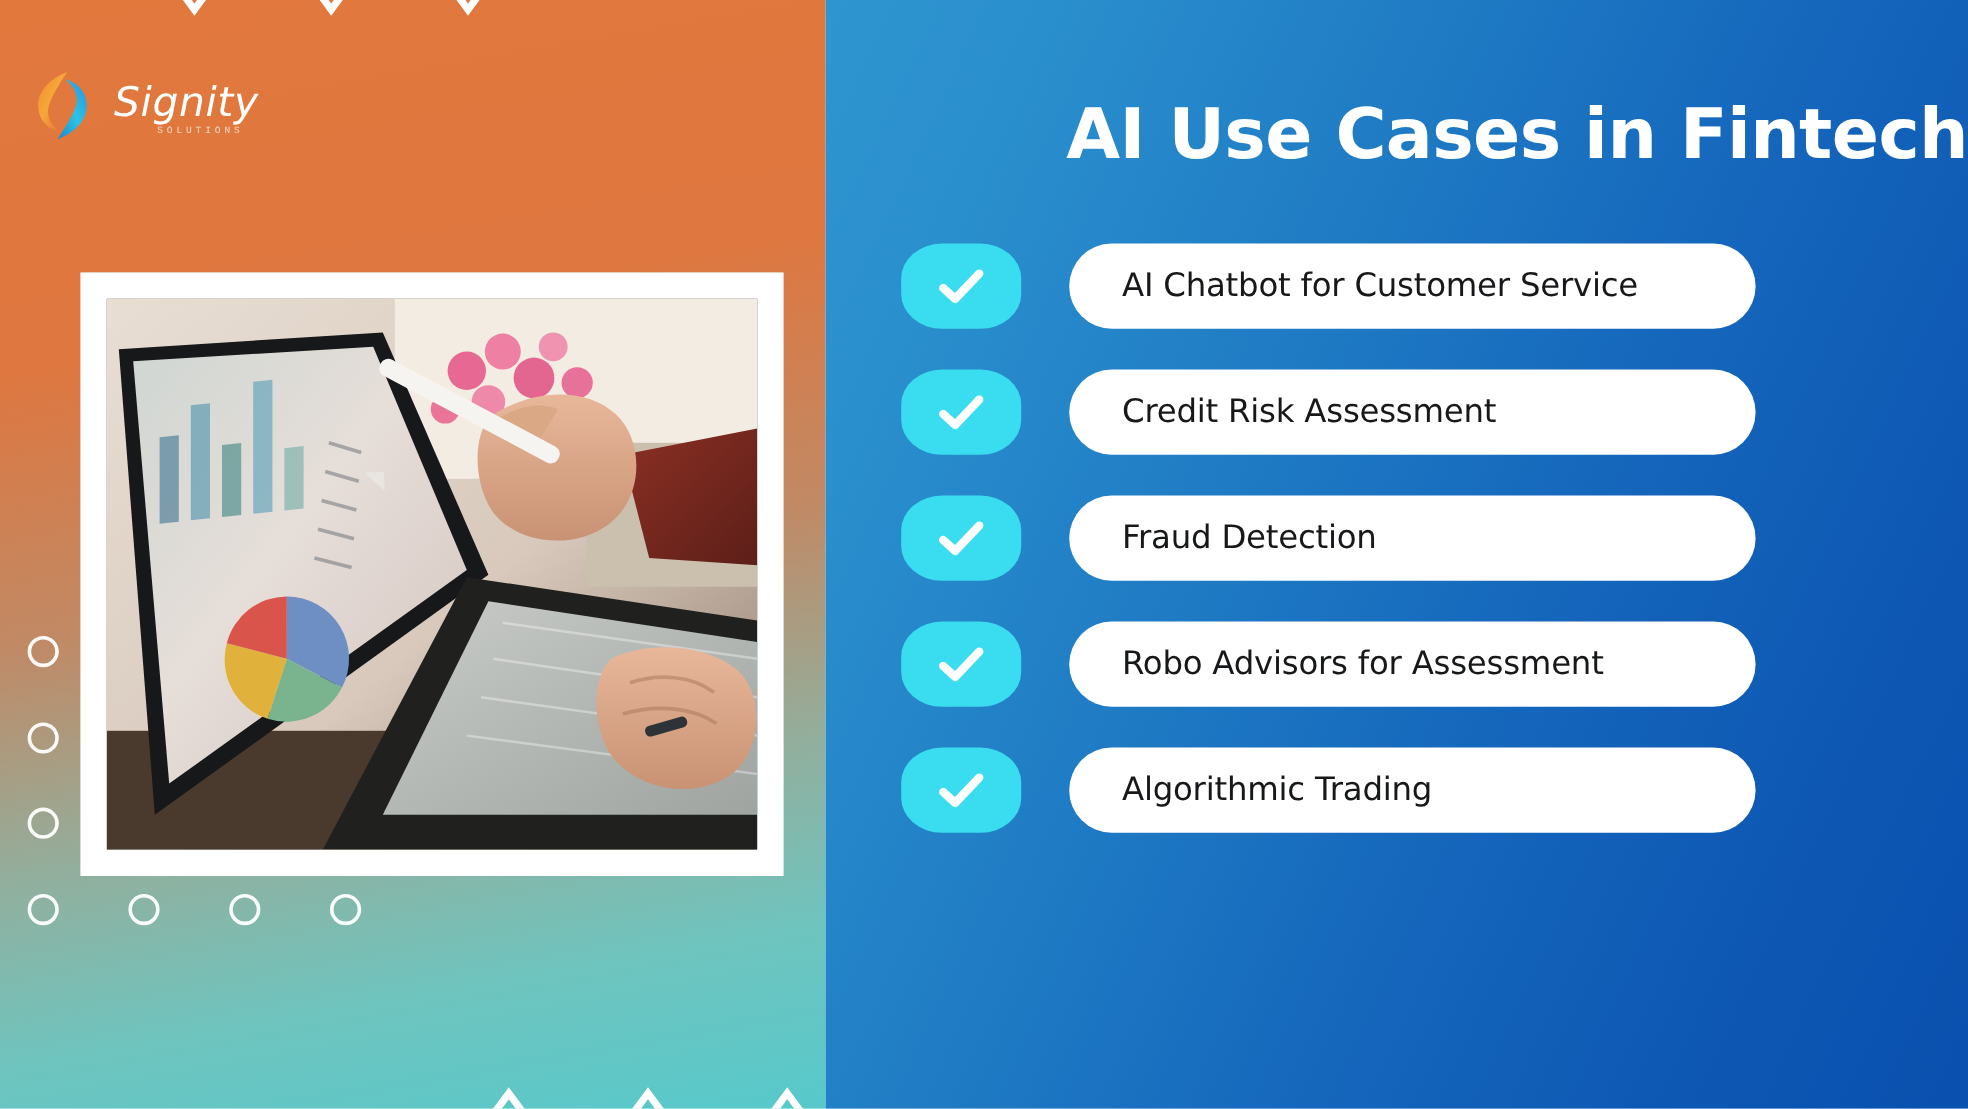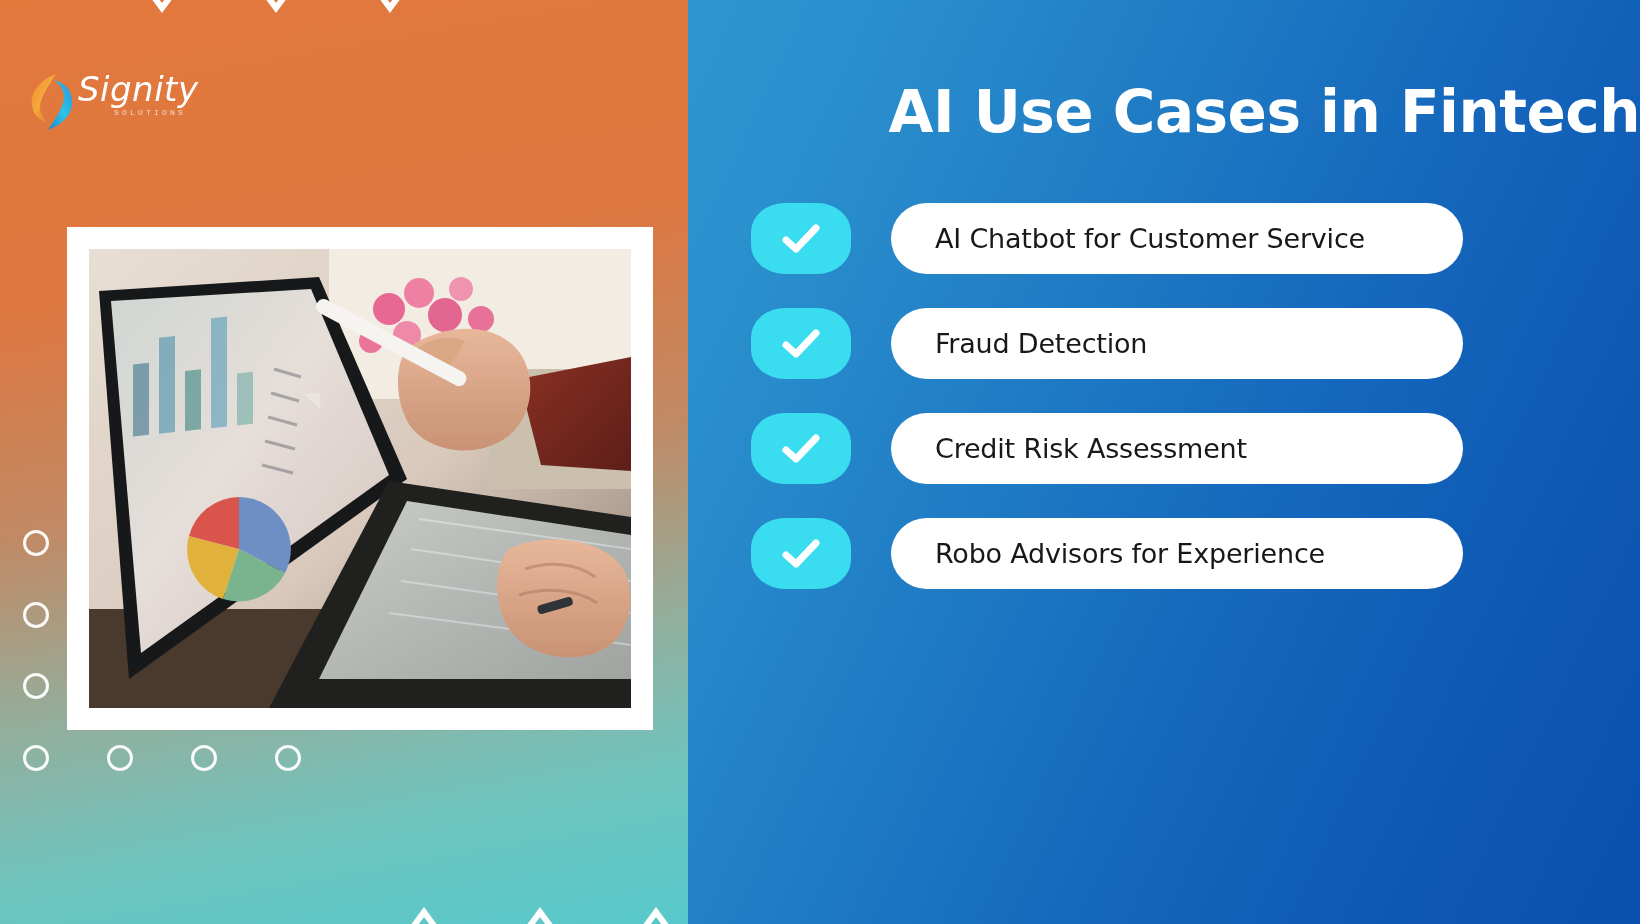--- a/index.html
+++ b/index.html
@@ -46,23 +46,22 @@
     border-radius: 50%;
     box-sizing: border-box;
   }
 
   
   .logo {
     position: absolute;
     left: 26px; top: 48px;
     width: 180px; height: 70px;
     display: flex;
-    align-items: flex-start;
-    gap: 0;
-    margin-top: 24px;
+    align-items: flex-end;
+    gap: 17px;
   }
   .logo-mark { width: 52px; height: 60px; flex: none; }
   .logo-text-wrap {
     display: flex;
     flex-direction: column;
     line-height: 1;
     padding-bottom: 4px;
   }
   .logo-word {
     font-family: "DejaVu Sans", sans-serif;
@@ -342,42 +341,52 @@
     </div>
 
 
     <div class="check-row">
       <div class="check-badge">
         <svg viewBox="0 0 40 32">
             <polyline points="5,17 15,26 35,5" fill="none" stroke="#ffffff" stroke-width="7" stroke-linecap="round" stroke-linejoin="round"></polyline>
           </svg>
       </div>
       <div class="check-pill">
+        <span class="check-label">Credit Risk Assessment</span>
+      </div>
+    </div>
+
+    <div class="check-row">
+      <div class="check-badge">
+        <svg viewBox="0 0 40 32">
+            <polyline points="5,17 15,26 35,5" fill="none" stroke="#ffffff" stroke-width="7" stroke-linecap="round" stroke-linejoin="round"></polyline>
+          </svg>
+      </div>
+      <div class="check-pill">
         <span class="check-label">Fraud Detection</span>
       </div>
     </div>
 
     <div class="check-row">
       <div class="check-badge">
         <svg viewBox="0 0 40 32">
             <polyline points="5,17 15,26 35,5" fill="none" stroke="#ffffff" stroke-width="7" stroke-linecap="round" stroke-linejoin="round"></polyline>
           </svg>
       </div>
       <div class="check-pill">
-        <span class="check-label">Credit Risk Assessment</span>
-      </div>
-    </div>
-
-    <div class="check-row">
-      <div class="check-badge">
-        <svg viewBox="0 0 40 32">
-            <polyline points="5,17 15,26 35,5" fill="none" stroke="#ffffff" stroke-width="7" stroke-linecap="round" stroke-linejoin="round"></polyline>
-          </svg>
-      </div>
-      <div class="check-pill">
-        <span class="check-label">Robo Advisors for Experience</span>
-      </div>
-    </div>
-
+        <span class="check-label">Robo Advisors for Assessment</span>
+      </div>
+    </div>
+
+    <div class="check-row">
+      <div class="check-badge">
+        <svg viewBox="0 0 40 32">
+            <polyline points="5,17 15,26 35,5" fill="none" stroke="#ffffff" stroke-width="7" stroke-linecap="round" stroke-linejoin="round"></polyline>
+          </svg>
+      </div>
+      <div class="check-pill">
+        <span class="check-label">Algorithmic Trading</span>
+      </div>
+    </div>
 
   </div>
 
 </div>
 
 </body></html>

